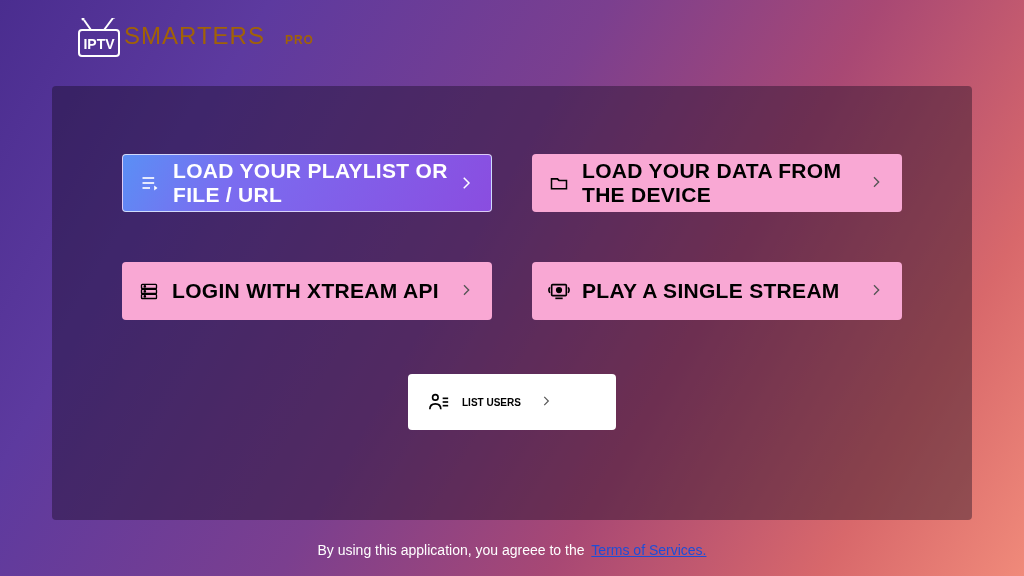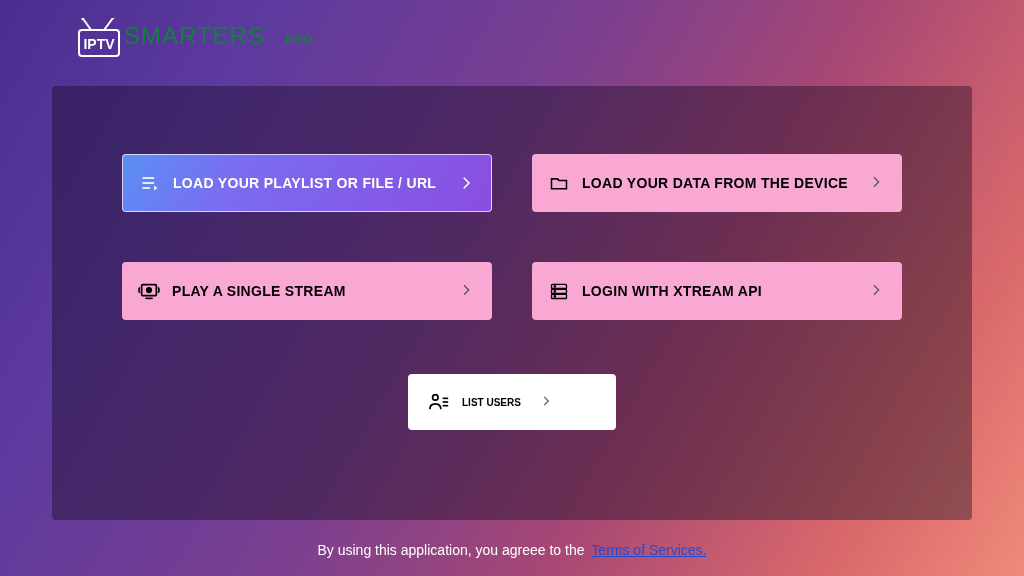--- a/index.html
+++ b/index.html
@@ -10,21 +10,21 @@
       font-family: -apple-system, BlinkMacSystemFont, 'Segoe UI', Arial, sans-serif;
       overflow: hidden;
       position: relative;
     }
     .logo {
       position: absolute;
       top: 18px;
       left: 78px;
       display: flex;
       align-items: flex-end;
-      color: #15803d;
+      color: #a16207;
     }
     .logo-tv {
       position: relative;
       width: 42px;
       height: 32px;
       margin-right: 2px;
     }
     .logo-smarters {
       font-size: 24px;
       font-weight: 400;
@@ -77,21 +77,21 @@
     .btn .ico {
       width: 22px;
       height: 22px;
       flex-shrink: 0;
       display: flex;
       align-items: center;
       justify-content: center;
     }
     .btn .label {
       margin-left: 12px;
-      font-size: 14px;
+      font-size: 21px;
       font-weight: 800;
       letter-spacing: 0.3px;
       color: #000;
     }
     .btn.active .label { color: #fff; }
     .btn .chev {
       margin-left: auto;
       width: 18px;
       height: 18px;
       flex-shrink: 0;
@@ -188,55 +188,55 @@
       <span class="label">LOAD YOUR DATA FROM THE DEVICE</span>
       <span class="chev">
         <svg viewBox="0 0 24 24" width="16" height="16" stroke="#555" fill="none" stroke-width="2">
             <path d="M9 5l7 7-7 7"></path>
           </svg>
       </span>
     </div>
 
     <div class="btn">
       <span class="ico">
-        <svg viewBox="0 0 24 24" width="22" height="22" stroke="#000" fill="none" stroke-width="1.8">
-          <rect x="4" y="5" width="16" height="12" rx="1"></rect>
-          <path d="M2 8 Q0 11 2 14"></path>
-          <path d="M22 8 Q24 11 22 14"></path>
-          <circle cx="12" cy="11" r="2.5" fill="#000"></circle>
-          <line x1="8" y1="20" x2="16" y2="20"></line>
-        </svg>
-      </span>
-      <span class="label">PLAY A SINGLE STREAM</span>
-      <span class="chev">
-        <svg viewBox="0 0 24 24" width="16" height="16" stroke="#555" fill="none" stroke-width="2">
-            <path d="M9 5l7 7-7 7"></path>
-          </svg>
-      </span>
-    </div>
-
-    <div class="btn">
-      <span class="ico">
         <svg viewBox="0 0 24 24" width="20" height="20" stroke="#000" fill="none" stroke-width="1.6">
           <rect x="3" y="4" width="18" height="5" rx="1"></rect>
           <rect x="3" y="10" width="18" height="5" rx="1"></rect>
           <rect x="3" y="16" width="18" height="5" rx="1"></rect>
           <circle cx="7" cy="6.5" r="0.8" fill="#000"></circle>
           <circle cx="7" cy="12.5" r="0.8" fill="#000"></circle>
           <circle cx="7" cy="18.5" r="0.8" fill="#000"></circle>
         </svg>
       </span>
       <span class="label">LOGIN WITH XTREAM API</span>
       <span class="chev">
         <svg viewBox="0 0 24 24" width="16" height="16" stroke="#555" fill="none" stroke-width="2">
             <path d="M9 5l7 7-7 7"></path>
           </svg>
       </span>
     </div>
 
+    <div class="btn">
+      <span class="ico">
+        <svg viewBox="0 0 24 24" width="22" height="22" stroke="#000" fill="none" stroke-width="1.8">
+          <rect x="4" y="5" width="16" height="12" rx="1"></rect>
+          <path d="M2 8 Q0 11 2 14"></path>
+          <path d="M22 8 Q24 11 22 14"></path>
+          <circle cx="12" cy="11" r="2.5" fill="#000"></circle>
+          <line x1="8" y1="20" x2="16" y2="20"></line>
+        </svg>
+      </span>
+      <span class="label">PLAY A SINGLE STREAM</span>
+      <span class="chev">
+        <svg viewBox="0 0 24 24" width="16" height="16" stroke="#555" fill="none" stroke-width="2">
+            <path d="M9 5l7 7-7 7"></path>
+          </svg>
+      </span>
+    </div>
+
   </div>
 
   <div class="list-users-wrap">
     <div class="btn-sm">
       <span class="ico">
         <svg viewBox="0 0 24 24" width="22" height="22" stroke="#000" fill="none" stroke-width="1.8">
           <circle cx="8" cy="7" r="3"></circle>
           <path d="M2 20 Q2 14 8 14 Q14 14 14 20"></path>
           <line x1="16" y1="8" x2="22" y2="8"></line>
           <line x1="16" y1="12" x2="22" y2="12"></line>

